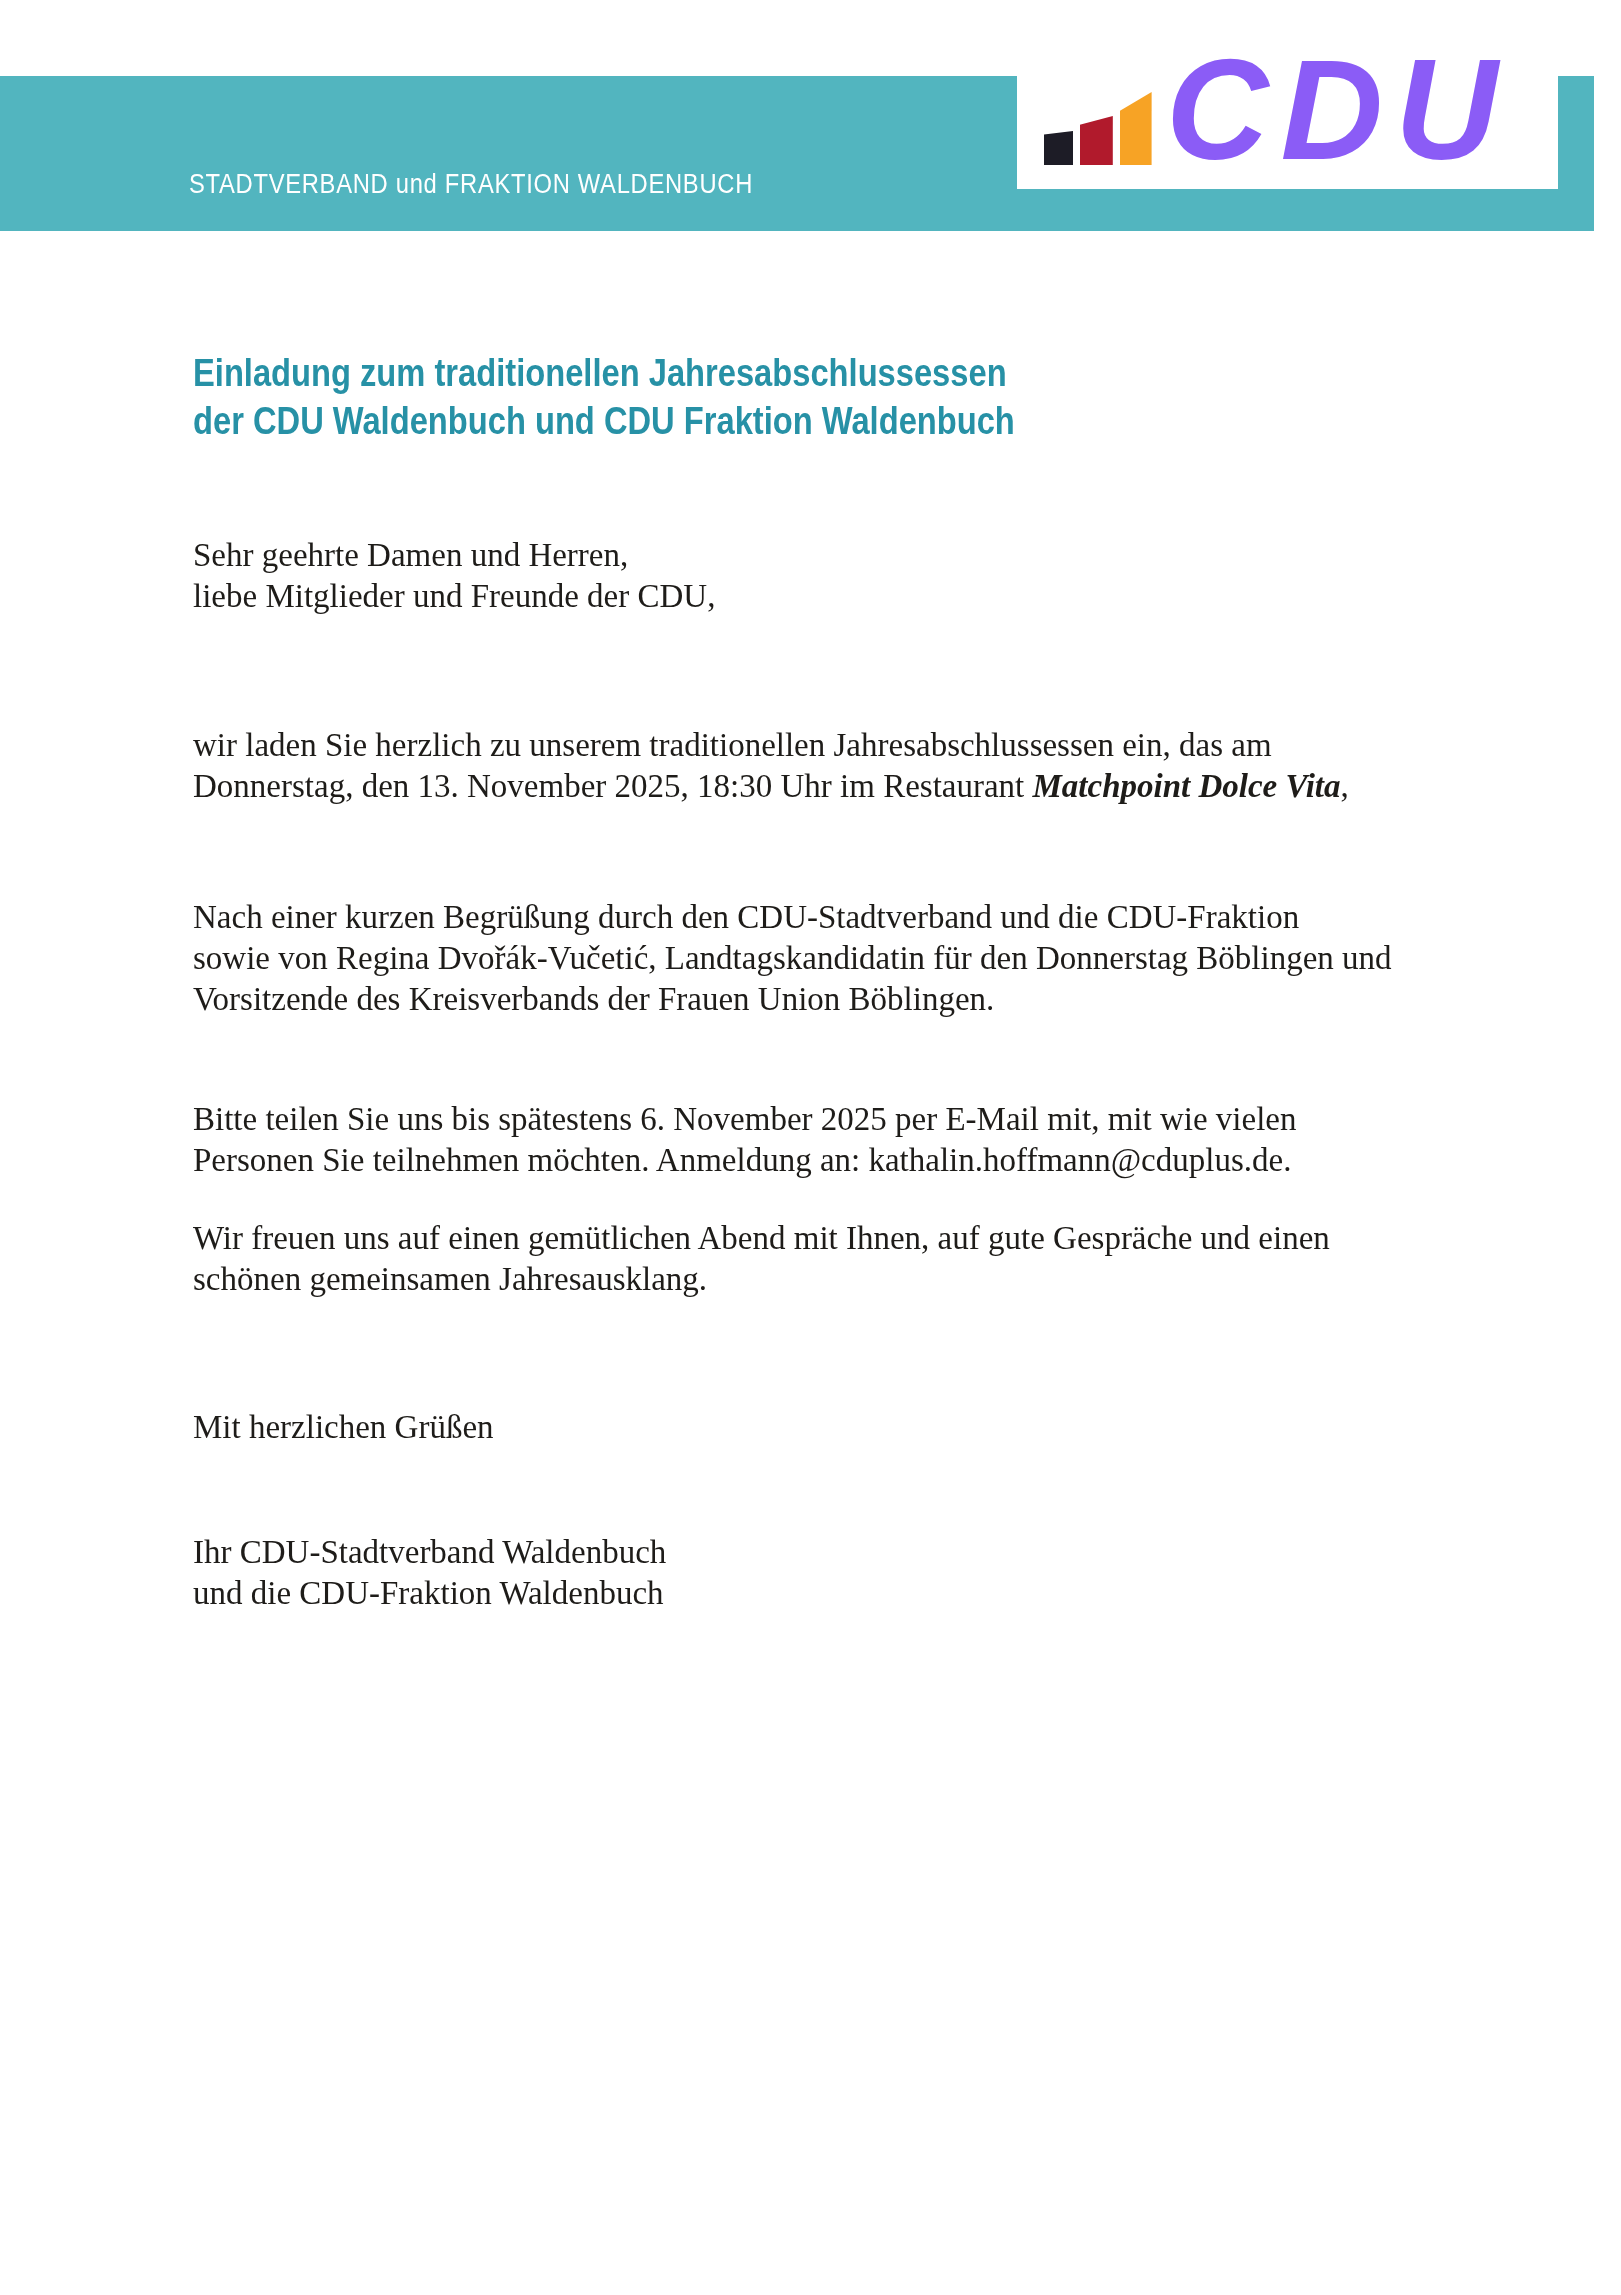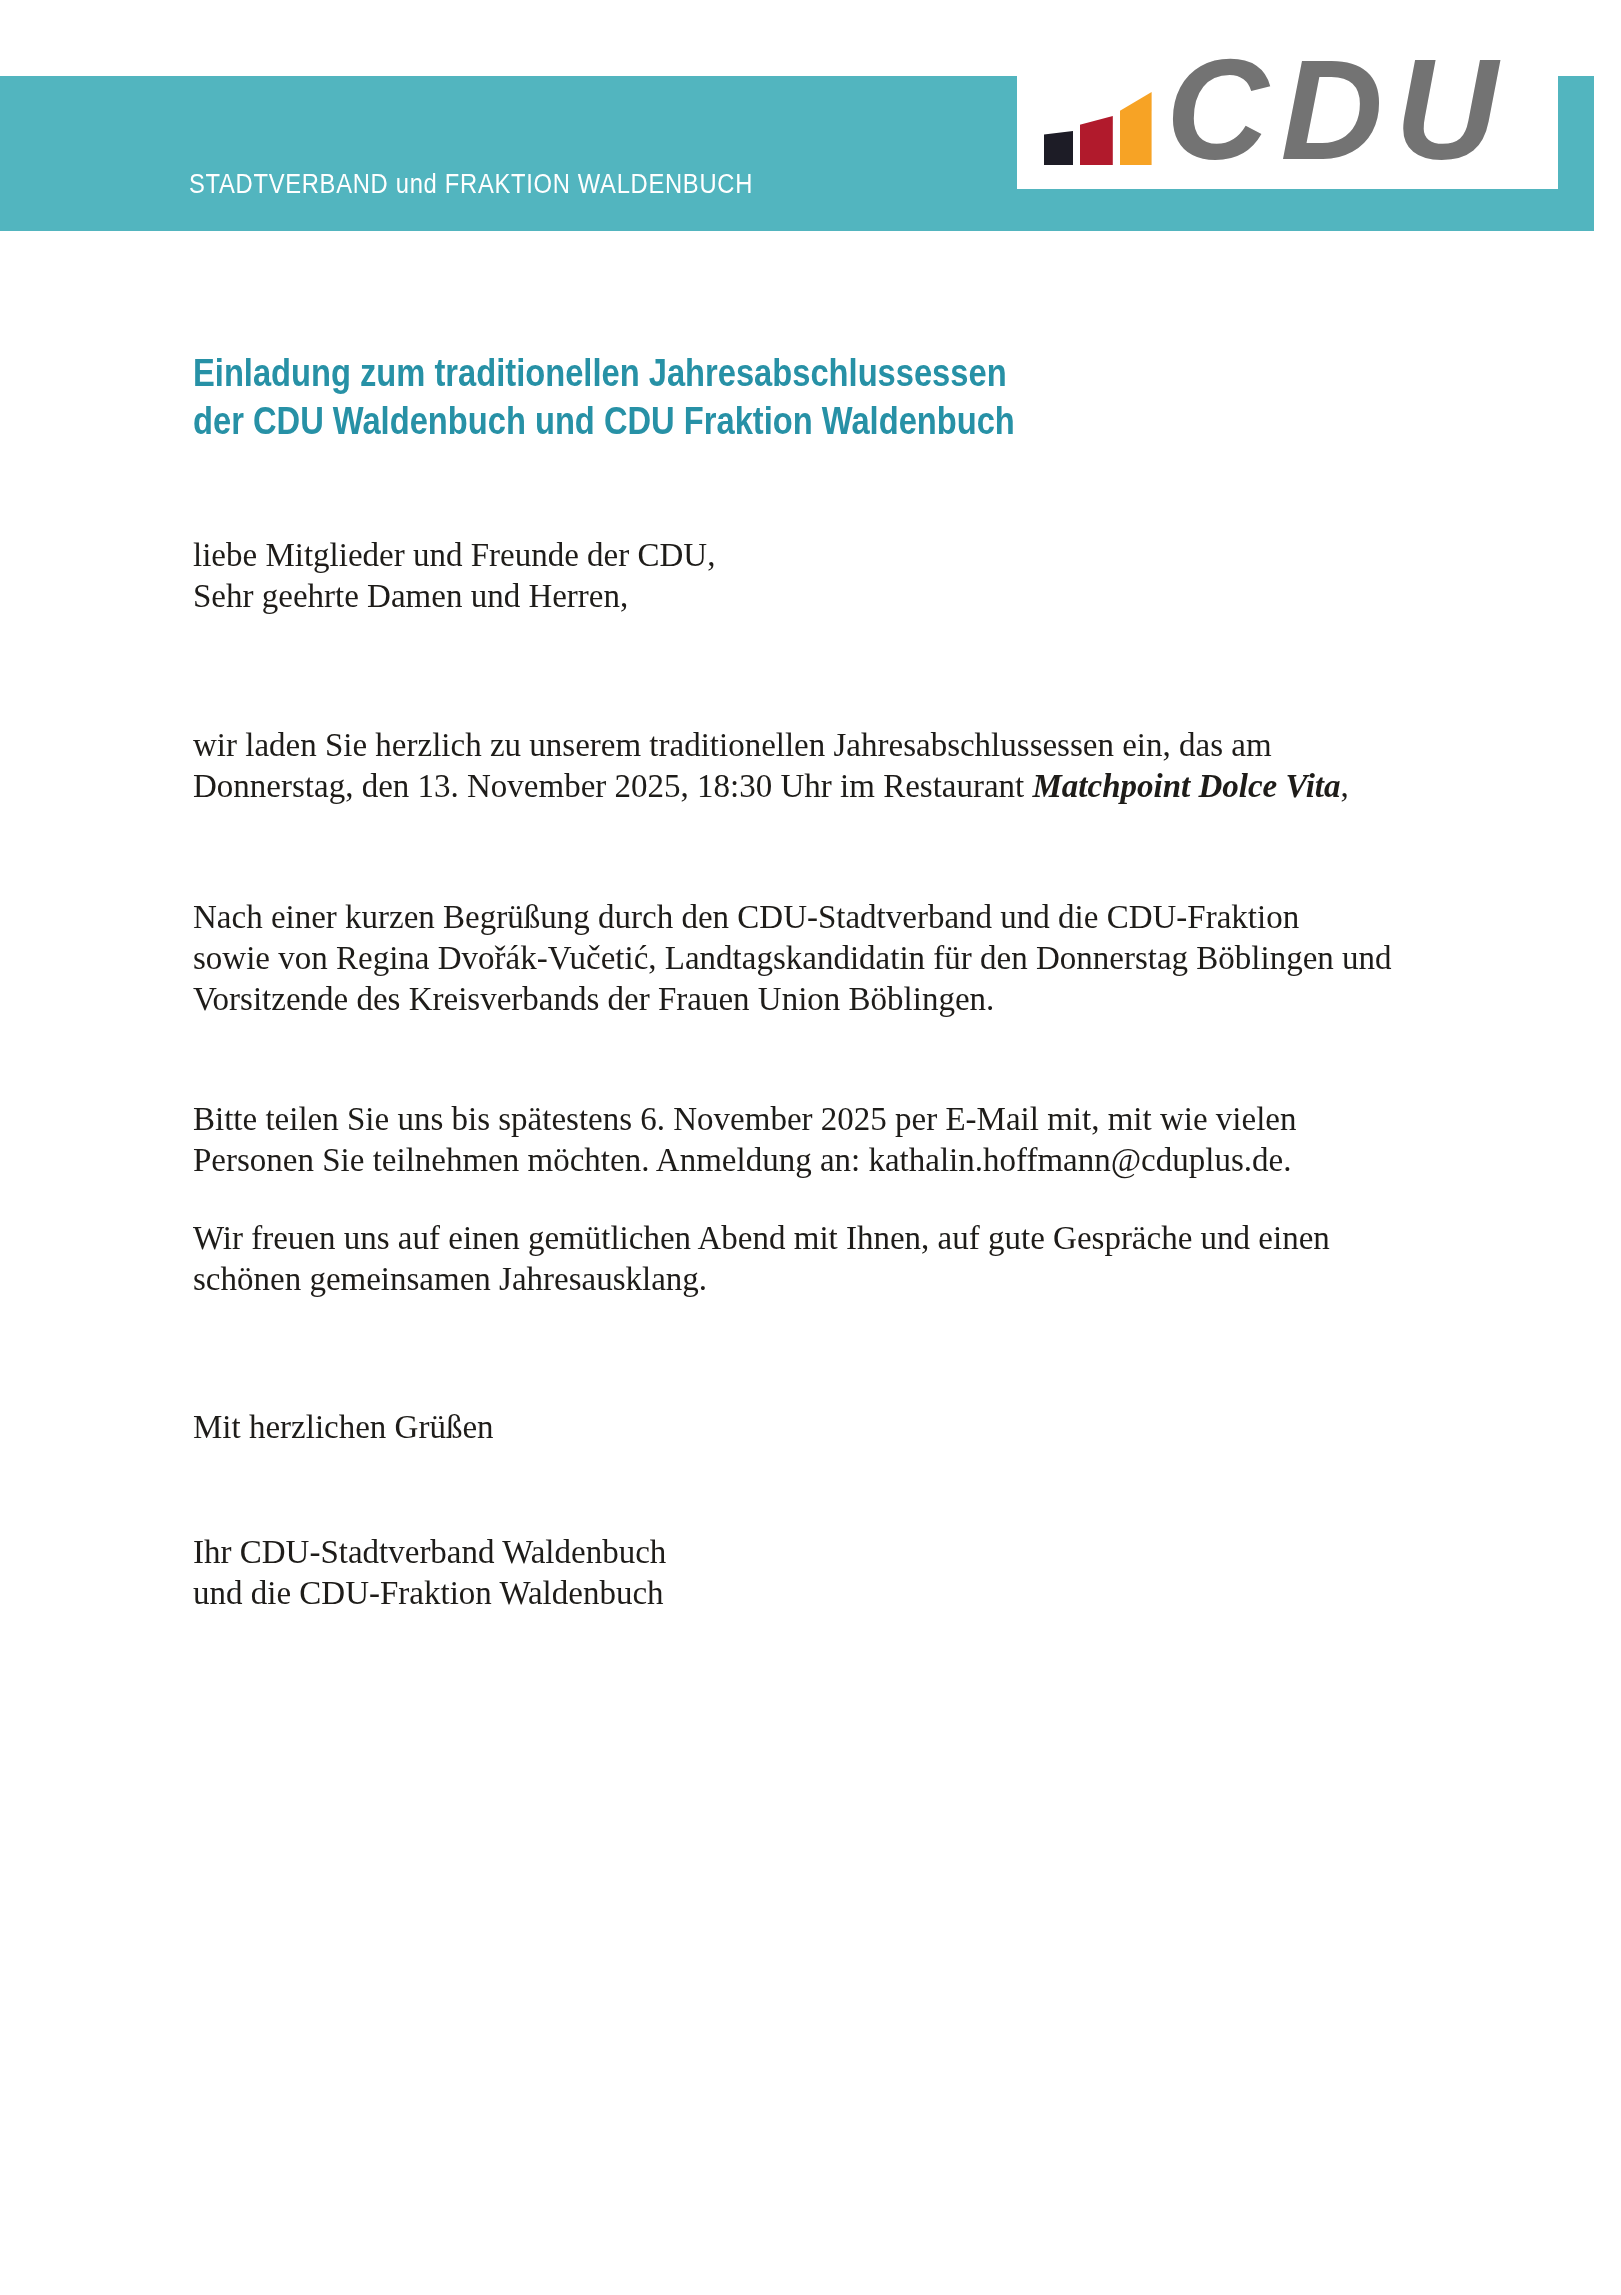--- a/index.html
+++ b/index.html
@@ -48,31 +48,31 @@
   <div class="band" style="background-color: rgb(82, 181, 191);"></div>
 
   <div class="band-label">STADTVERBAND und FRAKTION WALDENBUCH</div>
 
   <div class="logo-box">
     <div class="logo-bars">
       <span class="bar bar-black" style="background-color: rgb(29, 28, 38);"></span>
       <span class="bar bar-red" style="background-color: rgb(177, 26, 44);"></span>
       <span class="bar bar-orange" style="background-color: rgb(247, 163, 37);"></span>
     </div>
-    <div class="logo-text" style="color: #737373;">CDU</div>
+    <div class="logo-text" style="color: #8b5cf6;">CDU</div>
   </div>
 
   <div class="title" style="color: rgb(39, 145, 166);">
     <div>Einladung zum traditionellen Jahresabschlussessen</div>
     <div>der CDU Waldenbuch und CDU Fraktion Waldenbuch</div>
   </div>
 
   <div class="textblock salutation">
+    <div>Sehr geehrte Damen und Herren,</div>
     <div>liebe Mitglieder und Freunde der CDU,</div>
-    <div>Sehr geehrte Damen und Herren,</div>
   </div>
 
   <div class="textblock para1">
     <div>wir laden Sie herzlich zu unserem traditionellen Jahresabschlussessen ein, das am</div>
     <div>
       <span>Donnerstag, den 13. November 2025, 18:30 Uhr im Restaurant </span><span class="emphasis">Matchpoint Dolce Vita</span><span>,</span>
     </div>
   </div>
 
   <div class="textblock para2">

